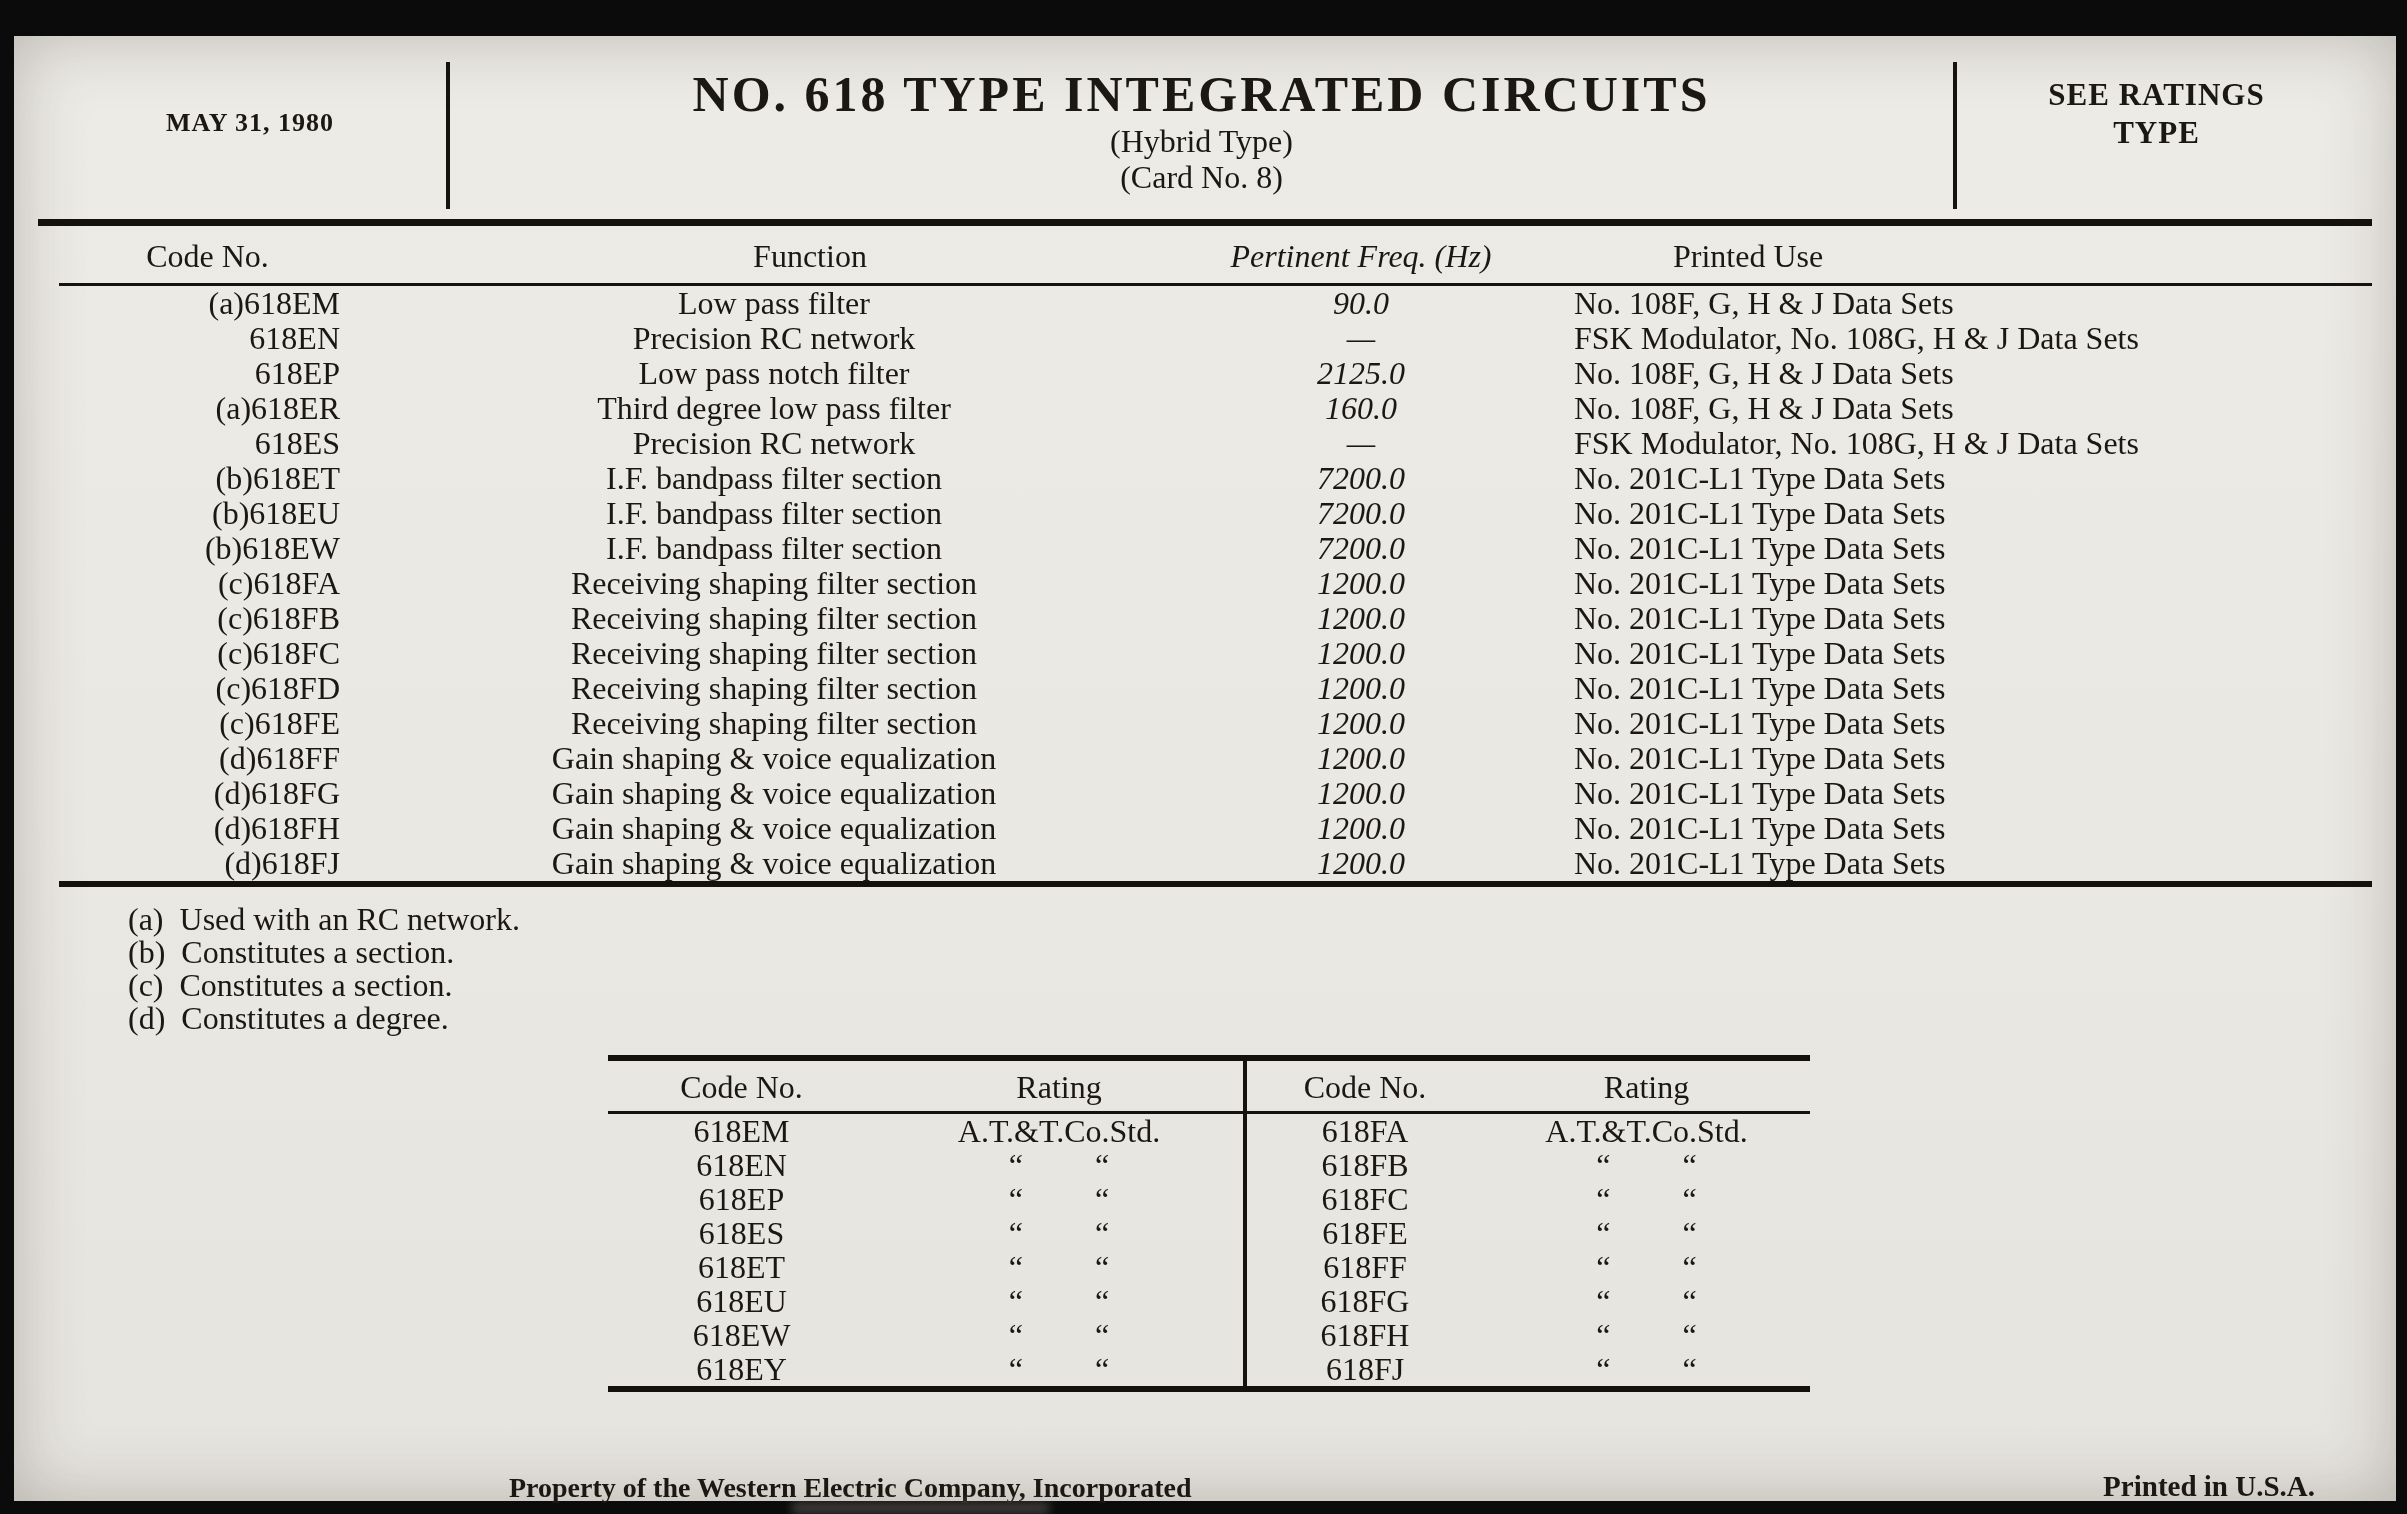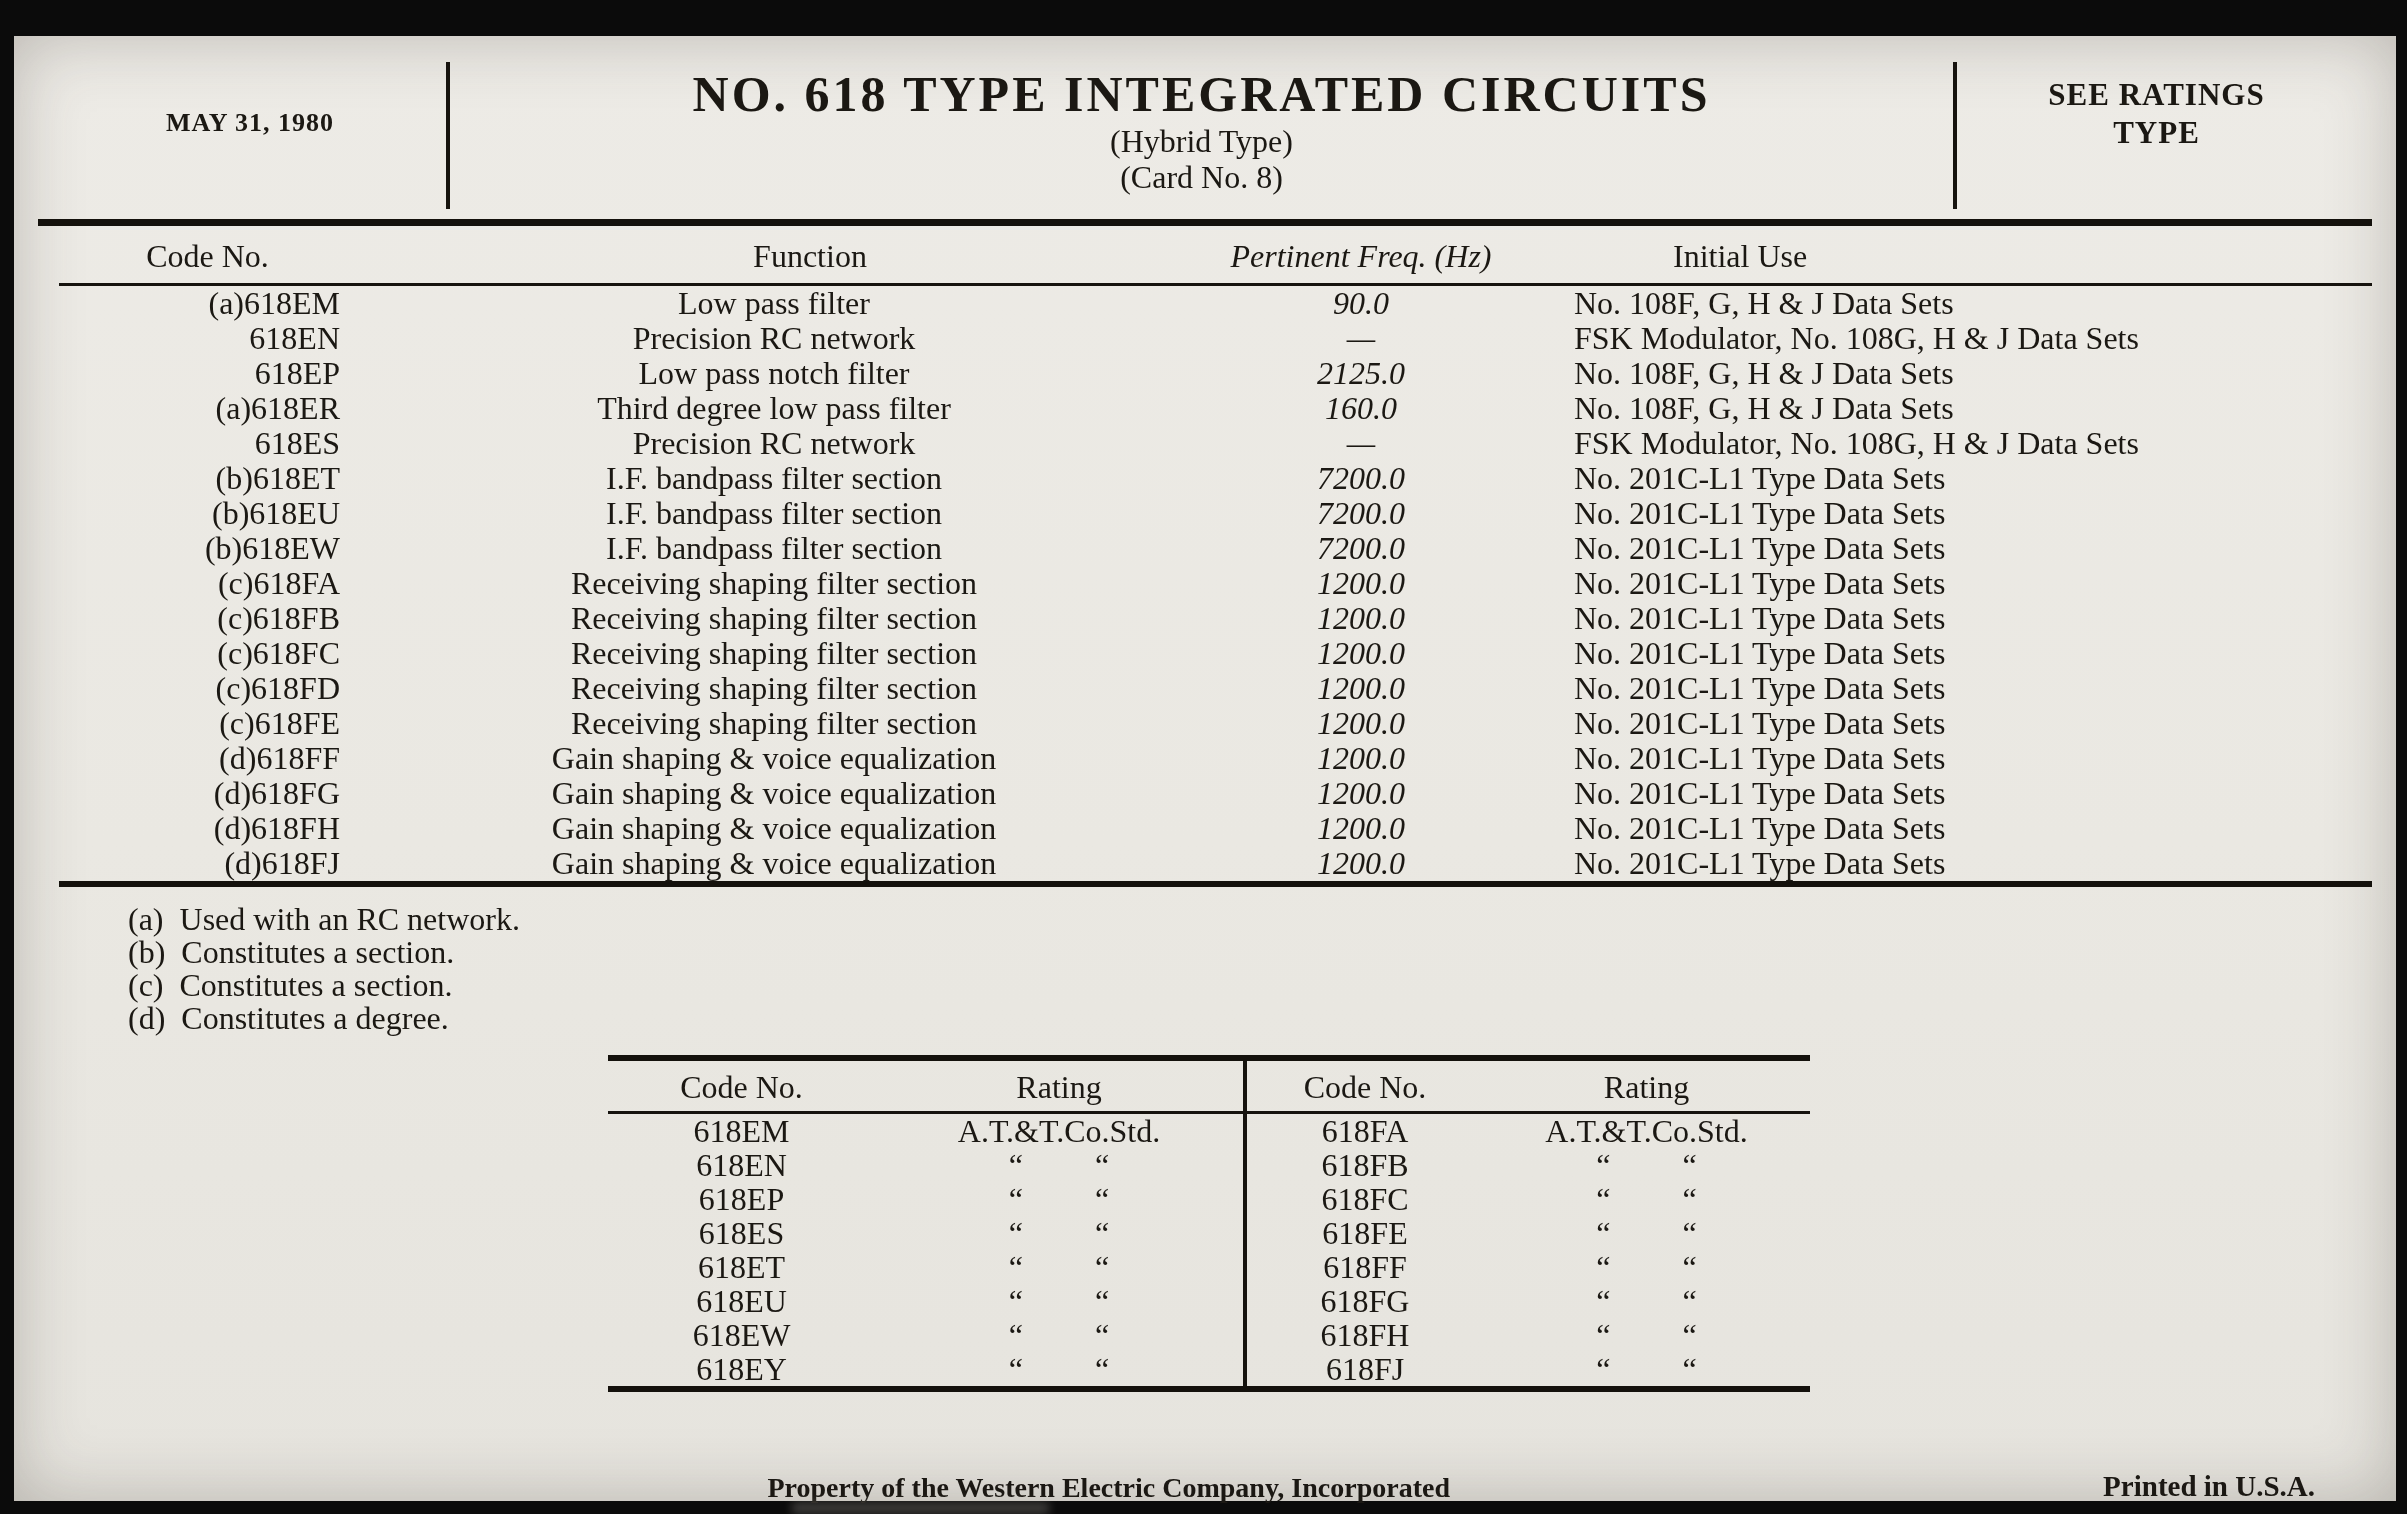--- a/index.html
+++ b/index.html
@@ -103,21 +103,21 @@
     vertical-align:top;
   }
   .rt-c1 { width:267px; }
   .rt-c2 { width:370px; border-right:4px solid #16130e; }
   .rt-c3 { width:238px; }
   .rt-c4 { width:327px; }
   
   .footer-property {
     position:absolute;
     left:495px; width:941px; top:1436px;
-    text-align:right;
+    text-align:left;
     font-weight:bold; font-size:28px;
   }
   .footer-printed {
     position:absolute;
     right:81px; top:1434px;
     font-weight:bold; font-size:29px;
   }
   .bottom-smudge {
     position:absolute;
     left:792px; bottom:1px;
@@ -147,21 +147,21 @@
   </div>
 
   <div class="rule-thick"></div>
 
   <table class="circuits">
     <thead>
       <tr>
         <th class="col-code">Code No.</th>
         <th class="col-func">Function</th>
         <th class="col-freq">Pertinent Freq. (Hz)</th>
-        <th class="col-use">Initial Use</th>
+        <th class="col-use">Printed Use</th>
       </tr>
     </thead>
     <tbody>
         <tr>
           <td class="col-code">(a)618EM</td>
           <td class="col-func">Low pass filter</td>
           <td class="col-freq">90.0</td>
           <td class="col-use">No. 108F, G, H &amp; J Data Sets</td>
         </tr>
         <tr>

